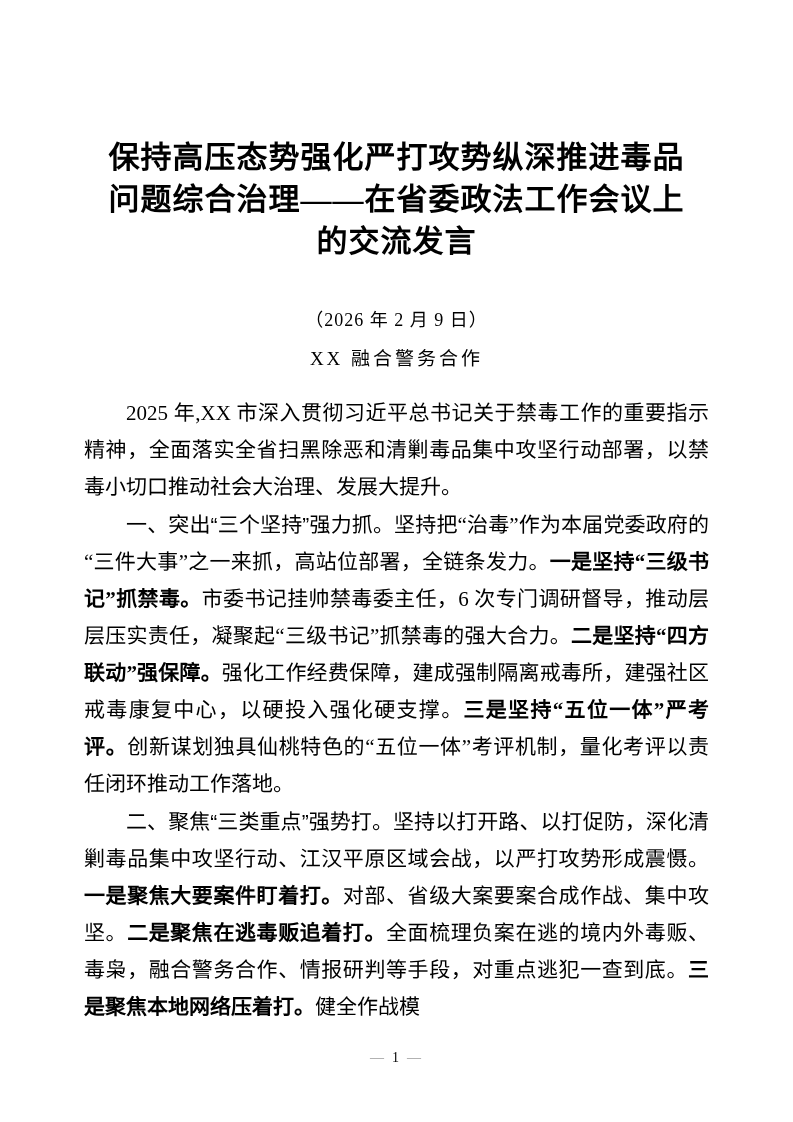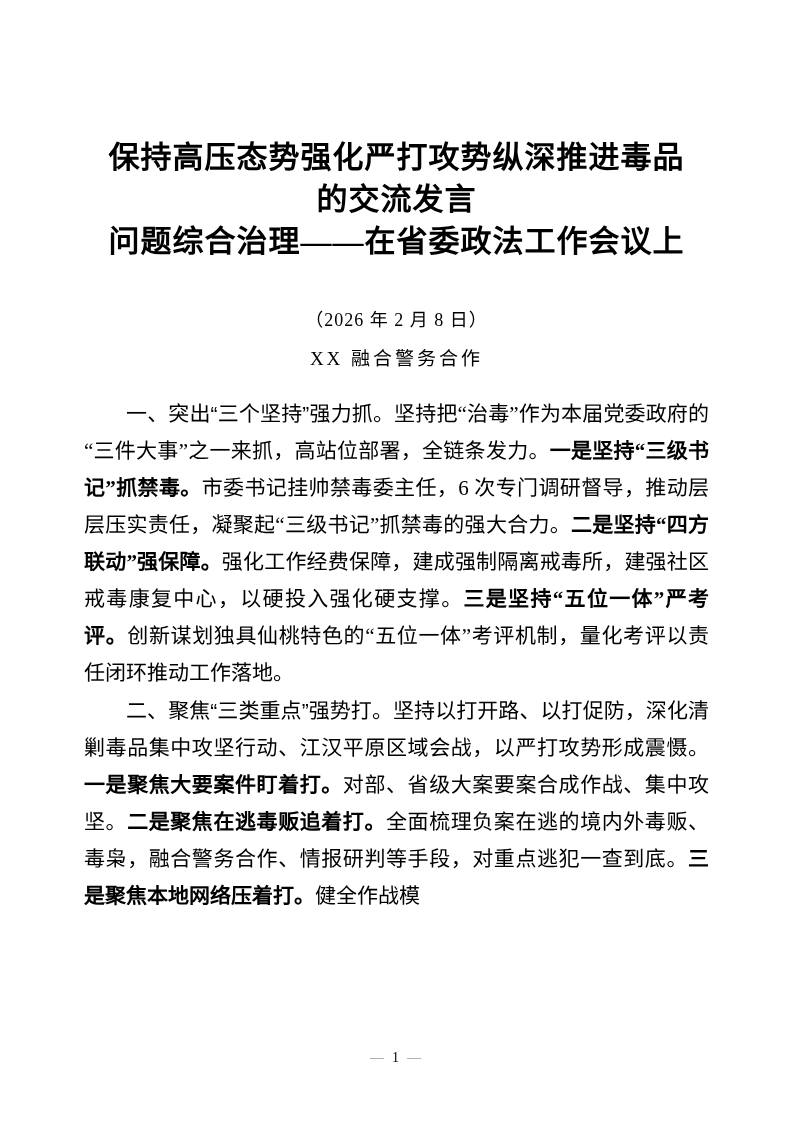--- a/index.html
+++ b/index.html
@@ -79,30 +79,31 @@
     padding: 0 6px;
   }
 </style>
 </head>
 <body>
 
 <div class="page">
 
   <h1 class="doc-title">
     <span class="title-line">保持高压态势强化严打攻势纵深推进毒品</span>
+    <span class="title-line">问题综合治理——在省委政法工作会议上</span>
     <span class="title-line">的交流发言</span>
-    <span class="title-line">问题综合治理——在省委政法工作会议上</span>
   </h1>
 
   <div class="meta">
-    <div class="meta-date">（2026 年 2 月 8 日）</div>
+    <div class="meta-date">（2026 年 2 月 9 日）</div>
     <div class="meta-org">XX 融合警务合作</div>
   </div>
 
   <div class="doc-body">
+      <p class="para"><span class="seg">2025 年,XX 市深入贯彻习近平总书记关于禁毒工作的重要指示精神，全面落实全省扫黑除恶和清剿毒品集中攻坚行动部署，以禁毒小切口推动社会大治理、发展大提升。</span></p>
       <p class="para"><span class="seg-heading">一、突出“三个坚持”强力抓。</span><span class="seg">坚持把“治毒”作为本届党委政府的“三件大事”之一来抓，高站位部署，全链条发力。</span><span class="seg-bold">一是坚持“三级书记”抓禁毒。</span><span class="seg">市委书记挂帅禁毒委主任，6 次专门调研督导，推动层层压实责任，凝聚起“三级书记”抓禁毒的强大合力。</span><span class="seg-bold">二是坚持“四方联动”强保障。</span><span class="seg">强化工作经费保障，建成强制隔离戒毒所，建强社区戒毒康复中心，以硬投入强化硬支撑。</span><span class="seg-bold">三是坚持“五位一体”严考评。</span><span class="seg">创新谋划独具仙桃特色的“五位一体”考评机制，量化考评以责任闭环推动工作落地。</span></p>
       <p class="para"><span class="seg-heading">二、聚焦“三类重点”强势打。</span><span class="seg">坚持以打开路、以打促防，深化清剿毒品集中攻坚行动、江汉平原区域会战，以严打攻势形成震慑。</span><span class="seg-bold">一是聚焦大要案件盯着打。</span><span class="seg">对部、省级大案要案合成作战、集中攻坚。</span><span class="seg-bold">二是聚焦在逃毒贩追着打。</span><span class="seg">全面梳理负案在逃的境内外毒贩、毒枭，融合警务合作、情报研判等手段，对重点逃犯一查到底。</span><span class="seg-bold">三是聚焦本地网络压着打。</span><span class="seg">健全作战模</span></p>
     </div>
 
   <div class="footer">
     <span class="dash">—</span><span>1</span><span class="dash">—</span>
   </div>
 
 </div>
 

